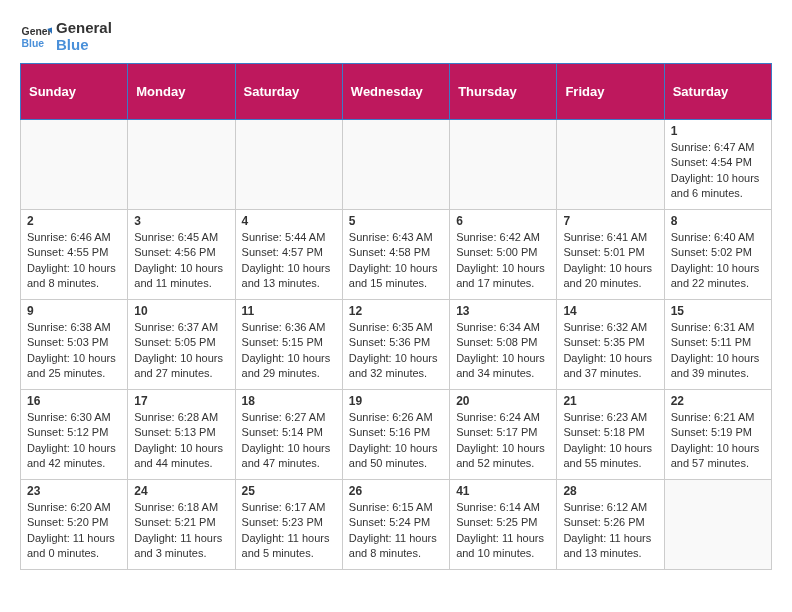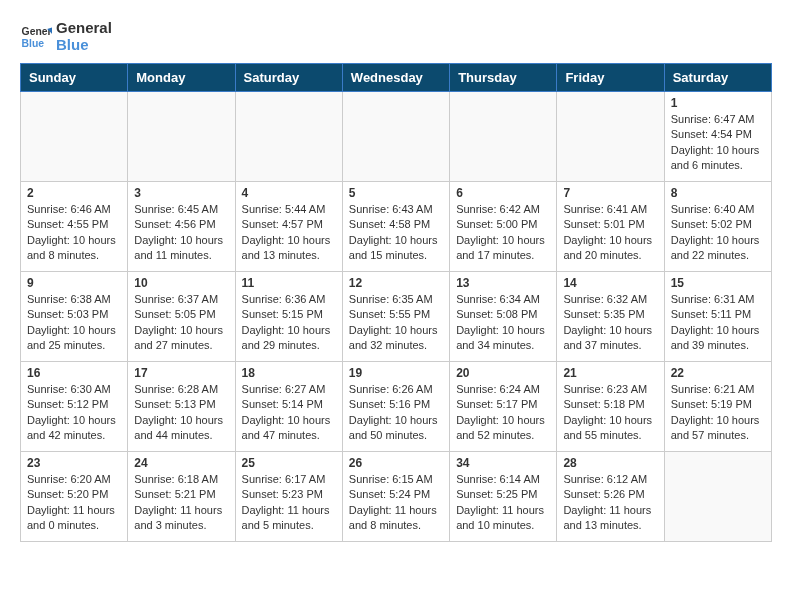--- a/index.html
+++ b/index.html
@@ -37,25 +37,25 @@
     .calendar-subtitle {
       font-size: 15px;
       color: #555;
     }
     .calendar {
       width: 100%;
       border-collapse: collapse;
       border: 1px solid #ccc;
     }
     .calendar th {
-      background-color: #0c4a6e;
+      background-color: #be185d;
       color: #fff;
       font-size: 13px;
       font-weight: bold;
-      padding: 6px 8px;
+      padding: 20px 8px;
       text-align: left;
       border: 1px solid #3a7bc8;
     }
     .calendar td {
       border: 1px solid #ccc;
       vertical-align: top;
       padding: 4px 6px;
       width: calc(100% / 7);
       height: 90px;
       font-size: 10.5px;
@@ -185,21 +185,21 @@
         </td>
         <td>
           <span class="day-number">11</span>
           <div class="day-info">Sunrise: 6:36 AM
 Sunset: 5:15 PM
 Daylight: 10 hours and 29 minutes.</div>
         </td>
         <td>
           <span class="day-number">12</span>
           <div class="day-info">Sunrise: 6:35 AM
-Sunset: 5:55 PM
+Sunset: 5:36 PM
 Daylight: 10 hours and 32 minutes.</div>
         </td>
         <td>
           <span class="day-number">13</span>
           <div class="day-info">Sunrise: 6:34 AM
 Sunset: 5:08 PM
 Daylight: 10 hours and 34 minutes.</div>
         </td>
         <td>
           <span class="day-number">14</span>
@@ -277,21 +277,21 @@
 Sunset: 5:23 PM
 Daylight: 11 hours and 5 minutes.</div>
         </td>
         <td>
           <span class="day-number">26</span>
           <div class="day-info">Sunrise: 6:15 AM
 Sunset: 5:24 PM
 Daylight: 11 hours and 8 minutes.</div>
         </td>
         <td>
-          <span class="day-number">34</span>
+          <span class="day-number">41</span>
           <div class="day-info">Sunrise: 6:14 AM
 Sunset: 5:25 PM
 Daylight: 11 hours and 10 minutes.</div>
         </td>
         <td>
           <span class="day-number">28</span>
           <div class="day-info">Sunrise: 6:12 AM
 Sunset: 5:26 PM
 Daylight: 11 hours and 13 minutes.</div>
         </td>

